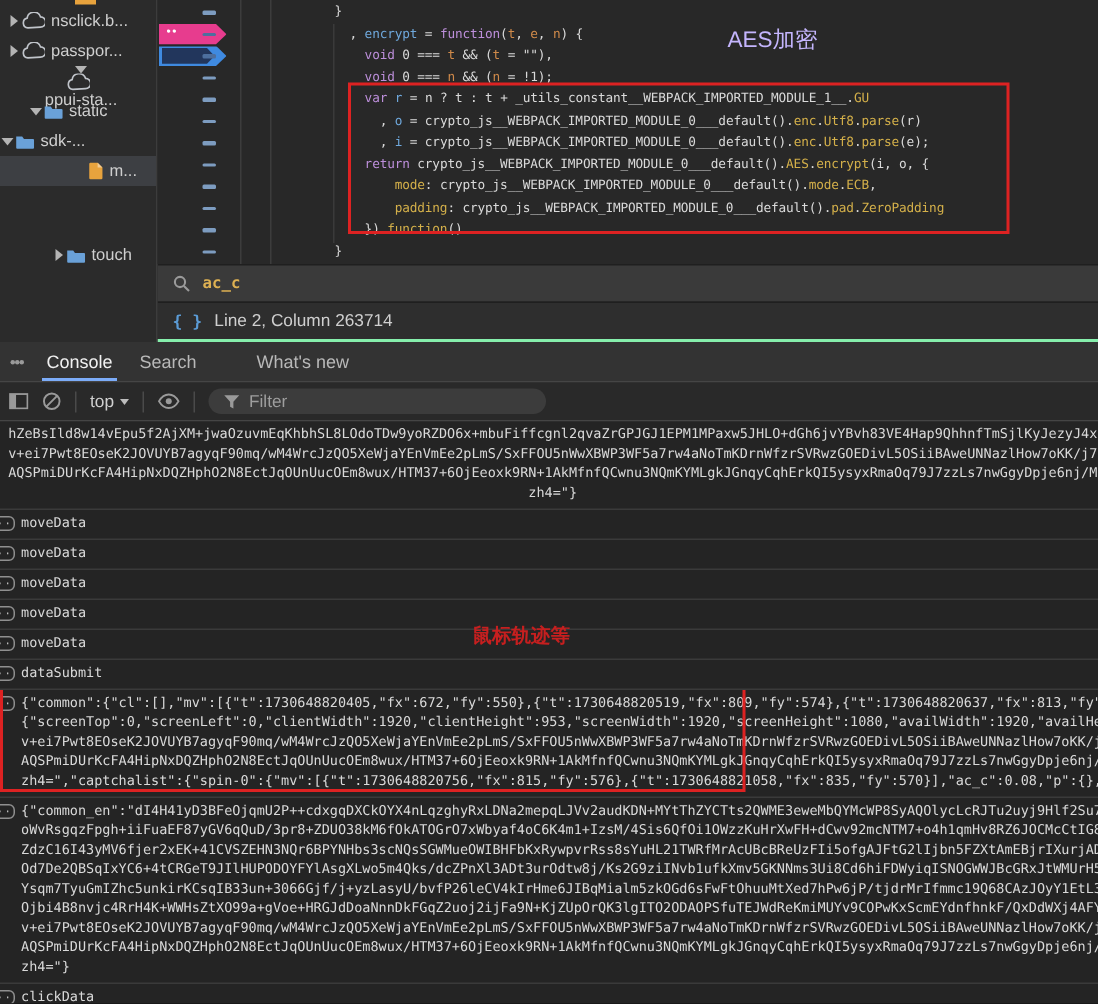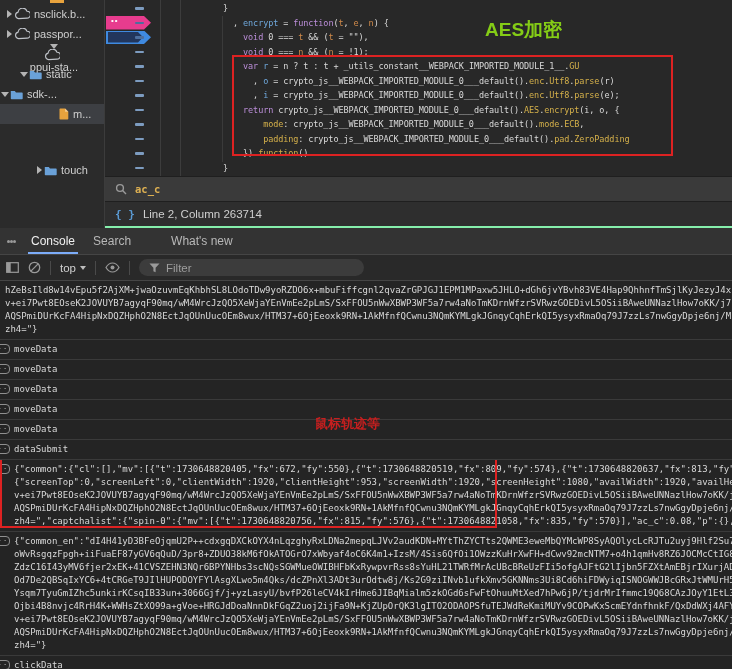--- a/index.html
+++ b/index.html
@@ -38,21 +38,21 @@
     clip-path:polygon(0 0, calc(100% - 5px) 0, 100% 50%, calc(100% - 5px) 100%, 0 100%); }
   .banner .gdash { position:relative; z-index:2; background:#4d6f9e; }
   .midcol { width:20px; flex:none; border-right:1px solid #3c3c3c; }
   .codearea { flex:1; position:relative; padding:1px 0 0 42px; font-family:"DejaVu Sans Mono", monospace;
     font-size:8.5px; letter-spacing:-0.1px; }
   .code-line { height:14.5px; line-height:14.5px; white-space:pre; color:#dadada; }
   .tk-k { color:#bd8fdb;margin-top:44px; } .tk-f { color:#6fa8dc; } .tk-p { color:#d08a4a; }
   .tk-y { color:#d4b04a; } .tk-w { color:#dadada; }
   .indent-guide { position:absolute; left:41px; top:16px; bottom:14px; width:1px; background:#3a3a3a; }
   .editor-redbox { position:absolute; left:127px; top:55px; width:441px; height:101px; border:2px solid #dd2222; pointer-events:none; }
-  .editor-note { position:absolute; left:380px; top:17px; color:#84cc16; font-size:19px; font-weight:bold; }
+  .editor-note { position:absolute; left:380px; top:17px; color:#c4b5fd; font-size:15px; font-weight:normal; }
   
   .searchbar { height:25px; background:#3a3a3a; border-top:1px solid #1f1f1f; display:flex; align-items:center; padding-left:10px; gap:8px; }
   .searchbar .sval { font-family:"DejaVu Sans Mono", monospace; font-size:10.5px; color:#ddb052; font-weight:bold; }
   .statusbar { height:25px; background:#2e2e2e; border-top:1px solid #1f1f1f; display:flex; align-items:center; padding-left:10px; gap:8px; }
   .braces { font-family:"DejaVu Sans Mono", monospace; font-size:11px; font-weight:bold; color:#5b9bd5; }
   .statustext { font-size:11.5px; color:#cfcfcf; }
   
   .tabbar { height:27px; background:#333333; border-bottom:1px solid #454545; display:flex; align-items:stretch; }
   .kebab { width:22px; display:flex; align-items:center; justify-content:center; }
   .kebab span { display:block; width:3px; height:3px; border-radius:50%; background:#9a9a9a; margin:1.5px 0; }
@@ -65,21 +65,21 @@
   .tbtxt { font-size:11.5px; color:#d0d0d0; display:flex; align-items:center; gap:4px; }
   .caret { width:0; height:0; border-top:4px solid #bdbdbd; border-left:3.5px solid transparent; border-right:3.5px solid transparent; }
   .filterpill { display:flex; align-items:center; gap:6px; background:#3c3c3c; border-radius:9px; height:17px; padding:0 10px; width:225px; }
   .filterpill .ftxt { font-size:11.5px; color:#9e9e9e; }
   
   .messages { position:relative; height:388px; background:#242424; overflow:hidden;
     font-family:"DejaVu Sans Mono", monospace; font-size:9px; color:#d9d9d9; }
   .msg { position:relative; border-bottom:1px solid #3a3a3a; padding-left:14px; overflow:hidden; }
   .msg.log { height:20px; line-height:19px; }
   .msg.block { padding-top:3px; padding-bottom:3px; }
-  .msg.block.noicon { padding-left:5px; }
+  .msg.block.noicon { padding-left:5px;text-align:center; }
   .msg .bline { height:13px; line-height:13px; white-space:pre; }
   .msgico { position:absolute; left:-4px; top:4px; width:14px; height:10px; border:1px solid #8f8f8f; border-radius:4px;
     color:#bdbdbd; font-size:7px; line-height:8px; text-align:center; letter-spacing:1px; background:#242424; }
   .msg-redbox { position:absolute; left:0; top:-5px; bottom:3px; width:497px; border:2px solid #dd2222; pointer-events:none; z-index:3; }
   .mouse-note { position:absolute; left:315px; top:134px; color:#c61f1f; font-size:13px; font-weight:bold; z-index:4; }
   svg { display:block; }
 </style>
 </head>
 <body>
 

